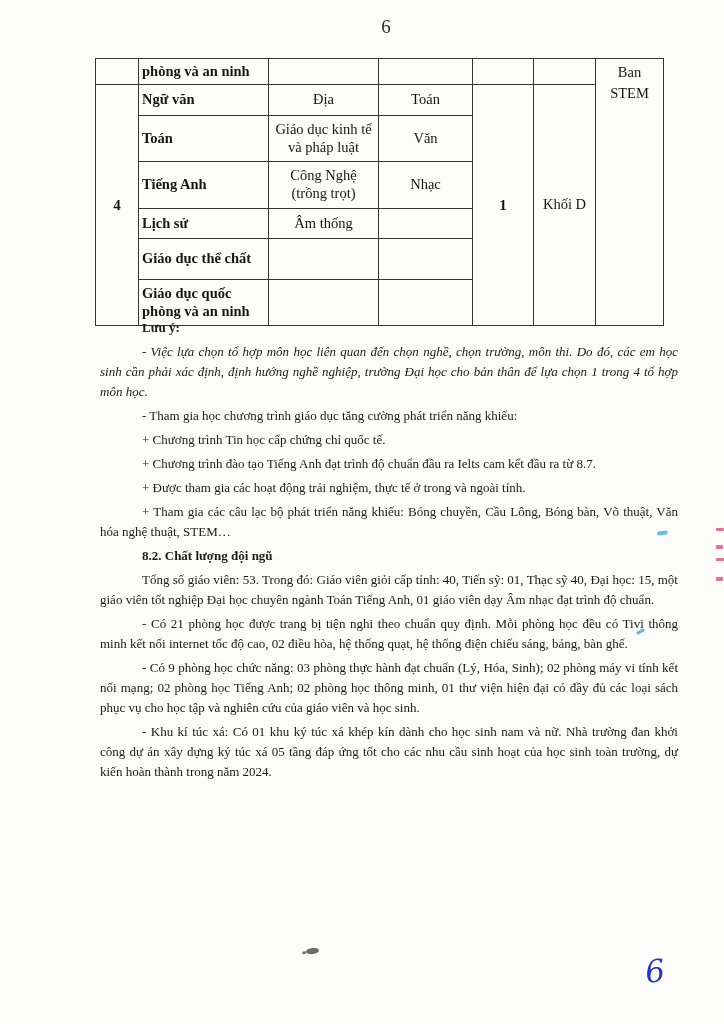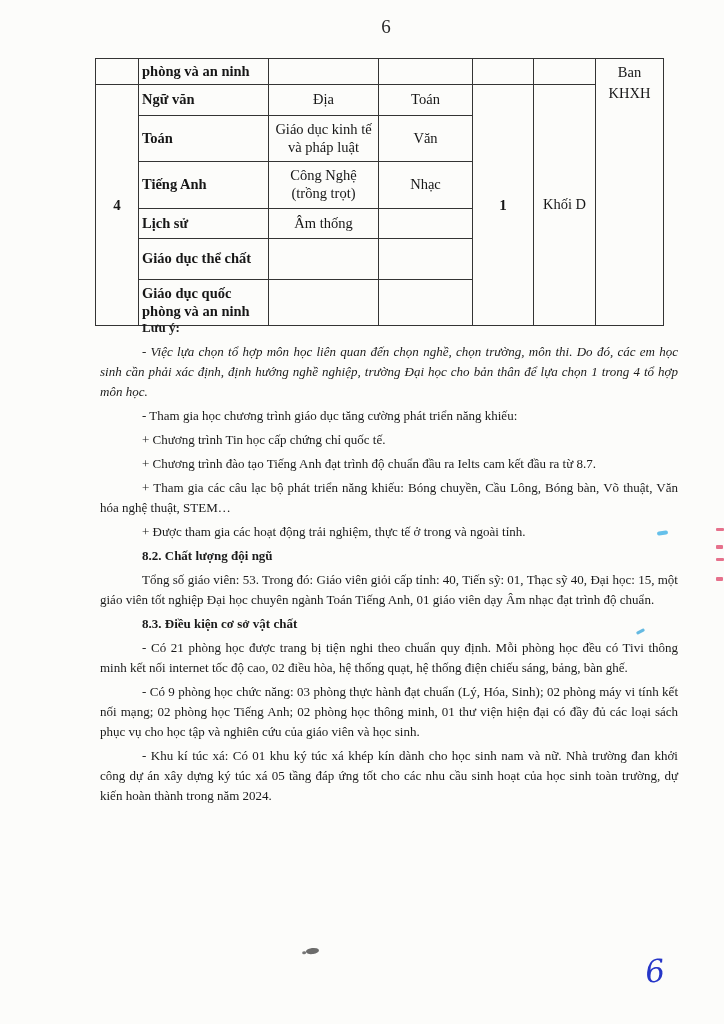--- a/index.html
+++ b/index.html
@@ -60,21 +60,21 @@
         <col style="width:68px">
     </colgroup>
     <tbody>
         <tr style="height:26px">
       <td></td>
       <td class="subj">phòng và an ninh</td>
       <td></td>
       <td></td>
       <td></td>
       <td></td>
-      <td rowspan="7" class="band">Ban KHXH</td>
+      <td rowspan="7" class="band">Ban STEM</td>
     </tr>
     <tr style="height:31px">
       <td rowspan="6" class="numcell">4</td>
       <td class="subj">Ngữ văn</td>
       <td>Địa</td>
       <td>Toán</td>
       <td rowspan="6" class="numcell">1</td>
       <td rowspan="6">Khối D</td>
     </tr>
     <tr style="height:46px">
@@ -104,25 +104,24 @@
     </tr>
   </tbody>
     </table>
 
   <div class="bodytext">
     <p class="b">Lưu ý:</p>
     <p class="i">- Việc lựa chọn tổ hợp môn học liên quan đến chọn nghề, chọn trường, môn thi. Do đó, các em học sinh cần phải xác định, định hướng nghề nghiệp, trường Đại học cho bản thân để lựa chọn 1 trong 4 tổ hợp môn học.</p>
     <p>- Tham gia học chương trình giáo dục tăng cường phát triển năng khiếu:</p>
     <p>+ Chương trình Tin học cấp chứng chỉ quốc tế.</p>
     <p>+ Chương trình đào tạo Tiếng Anh đạt trình độ chuẩn đầu ra Ielts cam kết đầu ra từ 8.7.</p>
+    <p>+ Được tham gia các hoạt động trải nghiệm, thực tế ở trong và ngoài tỉnh.</p>
     <p>+ Tham gia các câu lạc bộ phát triển năng khiếu: Bóng chuyền, Cầu Lông, Bóng bàn, Võ thuật, Văn hóa nghệ thuật, STEM…</p>
-    <p>+ Được tham gia các hoạt động trải nghiệm, thực tế ở trong và ngoài tỉnh.</p>
     <p class="b">8.2. Chất lượng đội ngũ</p>
     <p>Tổng số giáo viên: 53. Trong đó: Giáo viên giỏi cấp tỉnh: 40, Tiến sỹ: 01, Thạc sỹ 40, Đại học: 15, một giáo viên tốt nghiệp Đại học chuyên ngành Toán Tiếng Anh, 01 giáo viên dạy Âm nhạc đạt trình độ chuẩn.</p>
-    <p class="b">8.3. Điều kiện cơ sở vật chất</p>
     <p>- Có 21 phòng học được trang bị tiện nghi theo chuẩn quy định. Mỗi phòng học đều có Tivi thông minh kết nối internet tốc độ cao, 02 điều hòa, hệ thống quạt, hệ thống điện chiếu sáng, bảng, bàn ghế.</p>
     <p>- Có 9 phòng học chức năng: 03 phòng thực hành đạt chuẩn (Lý, Hóa, Sinh); 02 phòng máy vi tính kết nối mạng; 02 phòng học Tiếng Anh; 02 phòng học thông minh, 01 thư viện hiện đại có đầy đủ các loại sách phục vụ cho học tập và nghiên cứu của giáo viên và học sinh.</p>
     <p>- Khu kí túc xá: Có 01 khu ký túc xá khép kín dành cho học sinh nam và nữ. Nhà trường đan khởi công dự án xây dựng ký túc xá 05 tầng đáp ứng tốt cho các nhu cầu sinh hoạt của học sinh toàn trường, dự kiến hoàn thành trong năm 2024.</p>
   </div>
 
   <div class="hw6">6</div>
 
   <div class="pk pk1"></div>
   <div class="pk pk2"></div>
   <div class="pk pk3"></div>

